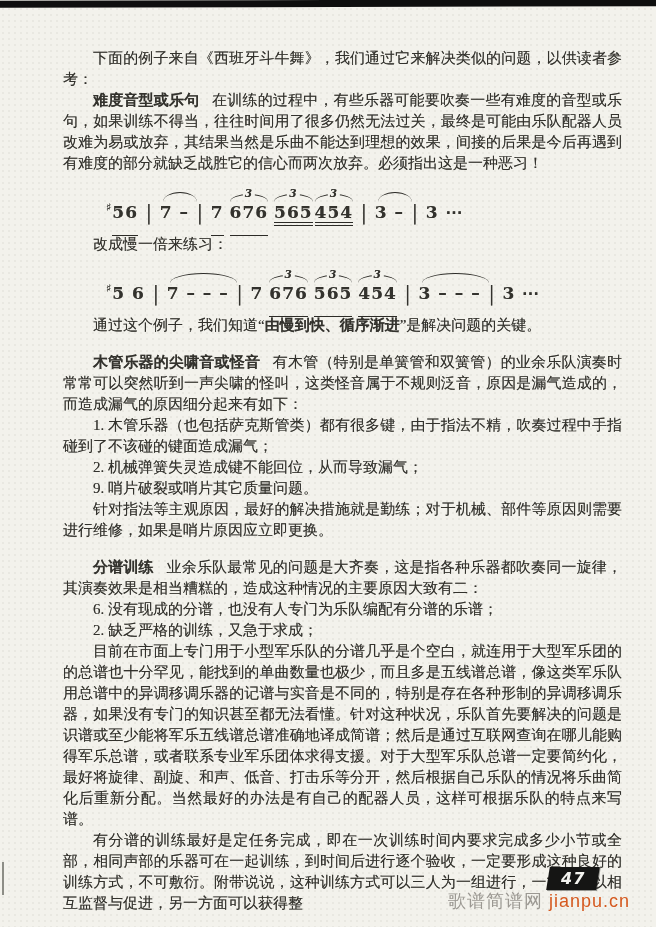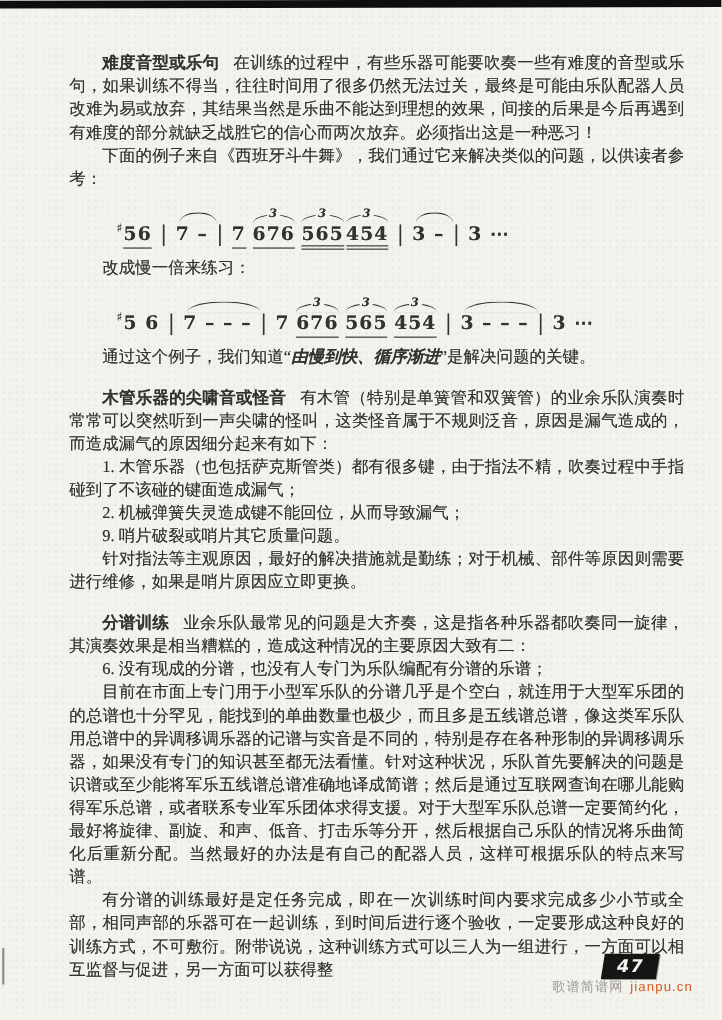--- a/index.html
+++ b/index.html
@@ -14,32 +14,32 @@
   .scan-top-bar{position:absolute;top:0;left:0;width:656px;height:7px;background:#0e0e0e;transform:skewY(-0.12deg);}
   .scan-artifact{position:absolute;left:2px;top:862px;width:2px;height:33px;background:#8d8d86;}
   .content{
     position:absolute;top:48px;left:63px;width:559px;
     font-size:15px;line-height:21px;text-align:justify;
     text-shadow:0 0 0.5px rgba(45,45,40,0.55);
   }
   .para{margin:0;text-indent:2em;}
   .gap-top{margin-top:16px;}
   .head{font-weight:bold;margin-right:0.85em;}
-  .bold{font-weight:bold;font-style:italic;}
+  .bold{font-weight:bold;}
 
   
   .notation{
     margin:9px 0 7px 40px;height:44px;
     font-family:"DejaVu Serif","Liberation Serif",serif;
     font-size:17px;font-weight:bold;white-space:nowrap;
   }
   .tok{position:relative;display:inline-block;padding:14px 1px 2px;margin:0 2px;letter-spacing:1px;}
   .tok.tight{margin-left:-2px;}
   .ntext{font-weight:bold;font-style:normal;}
-  .u1 .ntext{border-bottom:1.6px solid #2c2b27;padding-bottom:2px;}
+  .u1 .ntext{border-bottom:1.6px solid #2c2b27;padding-bottom:13px;}
   .u2 .ntext{border-bottom:4px double #2c2b27;padding-bottom:0;}
   .acc{margin-right:-3px;padding-right:0;}
   .acc .ntext{font-size:11px;vertical-align:7px;}
   .bar{display:inline-block;margin:0 5px;font-weight:normal;transform:scaleY(1.15);}
   .tie::before{
     content:"";position:absolute;left:4px;right:-7px;top:4px;height:9px;
     border-top:1.7px solid #2c2b27;border-radius:50% 50% 0 0 / 100% 100% 0 0;
   }
   .triplet::before{
     content:"";position:absolute;left:1px;right:1px;top:6px;height:7px;
@@ -57,37 +57,37 @@
     display:flex;align-items:center;justify-content:center;
     box-shadow:1px 1px 0 rgba(60,60,55,0.5);
   }
   .page-badge span{
     transform:skewX(9deg);color:#f4f4f0;font-style:italic;font-weight:bold;
     font-family:"DejaVu Sans","Liberation Sans",sans-serif;font-size:16px;letter-spacing:1px;
   }
   .watermark{
     position:absolute;top:889px;right:26px;
     font-family:"Liberation Sans","DejaVu Sans",sans-serif;
-    font-size:12px;letter-spacing:1px;white-space:nowrap;
+    font-size:18px;letter-spacing:1px;white-space:nowrap;
   }
   .wm-gray{color:#9b9892;}
   .wm-orange{color:#d5591f;margin-left:6px;}
 </style>
 </head>
 <body>
 
 <div class="page">
   <div class="scan-top-bar"></div>
   <div class="scan-artifact"></div>
 
   <div class="content">
 
+    <p class="para">下面的例子来自《西班牙斗牛舞》，我们通过它来解决类似的问题，以供读者参考：</p>
+
     <p class="para"><span class="head">难度音型或乐句</span><span>在训练的过程中，有些乐器可能要吹奏一些有难度的音型或乐句，如果训练不得当，往往时间用了很多仍然无法过关，最终是可能由乐队配器人员改难为易或放弃，其结果当然是乐曲不能达到理想的效果，间接的后果是今后再遇到有难度的部分就缺乏战胜它的信心而两次放弃。必须指出这是一种恶习！</span></p>
-
-    <p class="para">下面的例子来自《西班牙斗牛舞》，我们通过它来解决类似的问题，以供读者参考：</p>
 
     <div class="notation"><span class="tok acc"><b class="ntext">♯</b></span><span class="tok u1"><b class="ntext">56</b></span><span class="bar">|</span><span class="tok tie"><b class="ntext">7 –</b></span><span class="bar">|</span><span class="tok u1"><b class="ntext">7</b></span><span class="tok u1 triplet"><i class="tnum">3</i><b class="ntext">676</b></span><span class="tok u2 triplet"><i class="tnum">3</i><b class="ntext">565</b></span><span class="tok u2 triplet tight"><i class="tnum">3</i><b class="ntext">454</b></span><span class="bar">|</span><span class="tok tie"><b class="ntext">3 –</b></span><span class="bar">|</span><span class="tok"><b class="ntext">3 ⋯</b></span></div>
 
     <p class="para">改成慢一倍来练习：</p>
 
     <div class="notation"><span class="tok acc"><b class="ntext">♯</b></span><span class="tok"><b class="ntext">5 6</b></span><span class="bar">|</span><span class="tok tie"><b class="ntext">7 – – –</b></span><span class="bar">|</span><span class="tok"><b class="ntext">7</b></span><span class="tok u1 triplet"><i class="tnum">3</i><b class="ntext">676</b></span><span class="tok u1 triplet"><i class="tnum">3</i><b class="ntext">565</b></span><span class="tok u1 triplet"><i class="tnum">3</i><b class="ntext">454</b></span><span class="bar">|</span><span class="tok tie"><b class="ntext">3 – – –</b></span><span class="bar">|</span><span class="tok"><b class="ntext">3 ⋯</b></span></div>
 
 
     <p class="para"><span>通过这个例子，我们知道“</span><span class="bold">由慢到快、循序渐进</span><span>”是解决问题的关键。</span></p>
 
@@ -95,20 +95,21 @@
 
     <p class="para">1. 木管乐器（也包括萨克斯管类）都有很多键，由于指法不精，吹奏过程中手指碰到了不该碰的键面造成漏气；</p>
     <p class="para">2. 机械弹簧失灵造成键不能回位，从而导致漏气；</p>
     <p class="para">9. 哨片破裂或哨片其它质量问题。</p>
 
     <p class="para">针对指法等主观原因，最好的解决措施就是勤练；对于机械、部件等原因则需要进行维修，如果是哨片原因应立即更换。</p>
 
     <p class="para gap-top"><span class="head">分谱训练</span><span>业余乐队最常见的问题是大齐奏，这是指各种乐器都吹奏同一旋律，其演奏效果是相当糟糕的，造成这种情况的主要原因大致有二：</span></p>
 
     <p class="para">6. 没有现成的分谱，也没有人专门为乐队编配有分谱的乐谱；</p>
+    <p class="para">2. 缺乏严格的训练，又急于求成；</p>
 
     <p class="para">目前在市面上专门用于小型军乐队的分谱几乎是个空白，就连用于大型军乐团的的总谱也十分罕见，能找到的单曲数量也极少，而且多是五线谱总谱，像这类军乐队用总谱中的异调移调乐器的记谱与实音是不同的，特别是存在各种形制的异调移调乐器，如果没有专门的知识甚至都无法看懂。针对这种状况，乐队首先要解决的问题是识谱或至少能将军乐五线谱总谱准确地译成简谱；然后是通过互联网查询在哪儿能购得军乐总谱，或者联系专业军乐团体求得支援。对于大型军乐队总谱一定要简约化，最好将旋律、副旋、和声、低音、打击乐等分开，然后根据自己乐队的情况将乐曲简化后重新分配。当然最好的办法是有自己的配器人员，这样可根据乐队的特点来写谱。</p>
     <p class="para">有分谱的训练最好是定任务完成，即在一次训练时间内要求完成多少小节或全部，相同声部的乐器可在一起训练，到时间后进行逐个验收，一定要形成这种良好的训练方式，不可敷衍。附带说说，这种训练方式可以三人为一组进行，一方面可以相互监督与促进，另一方面可以获得整</p>
 
   </div>
 
   <div class="page-badge">
     <span>47</span>
   </div>
 

